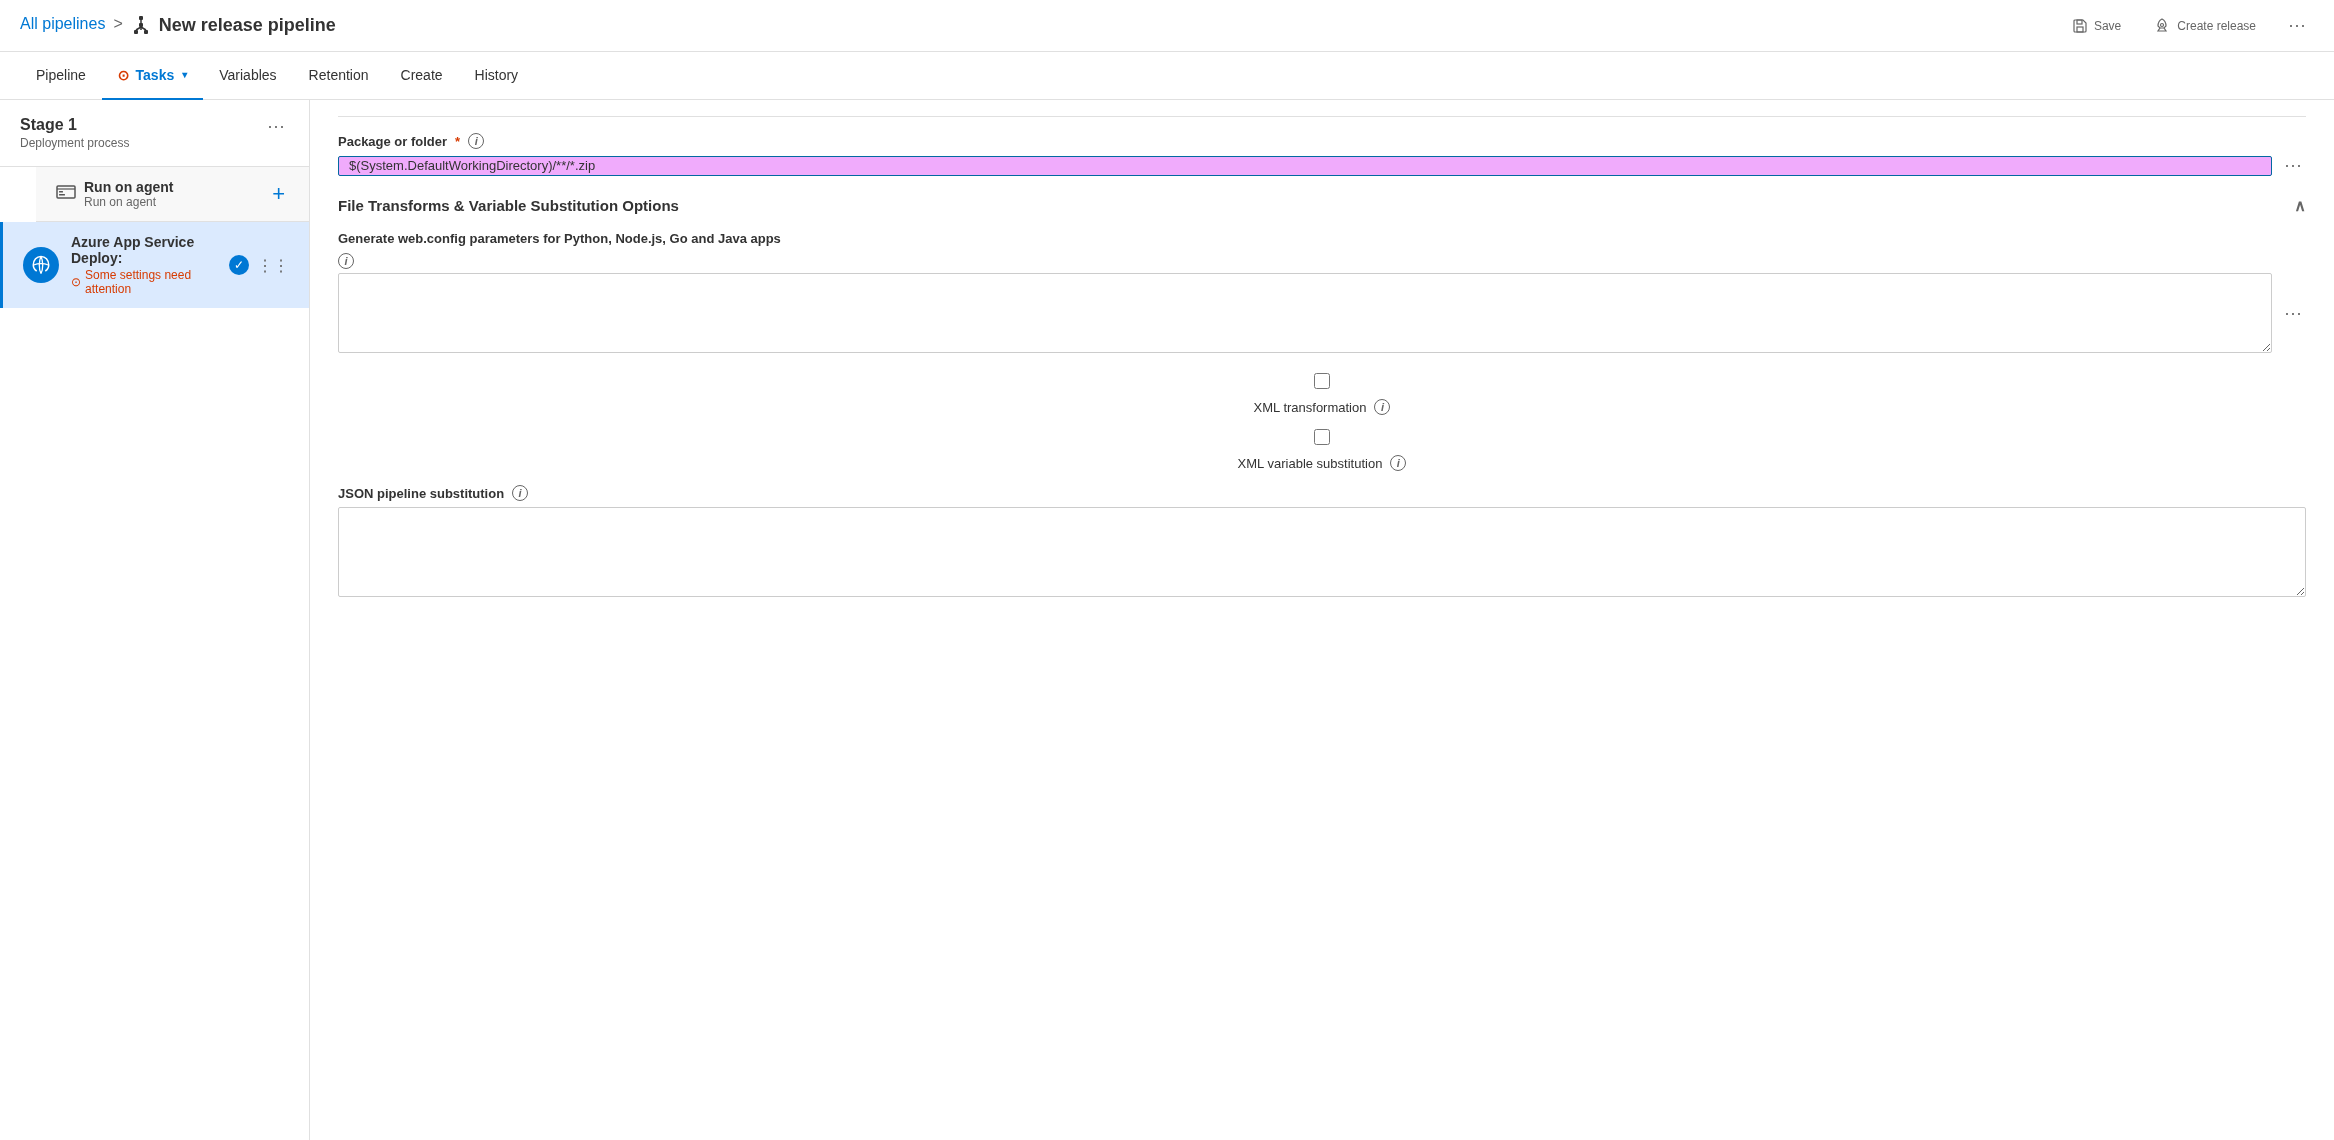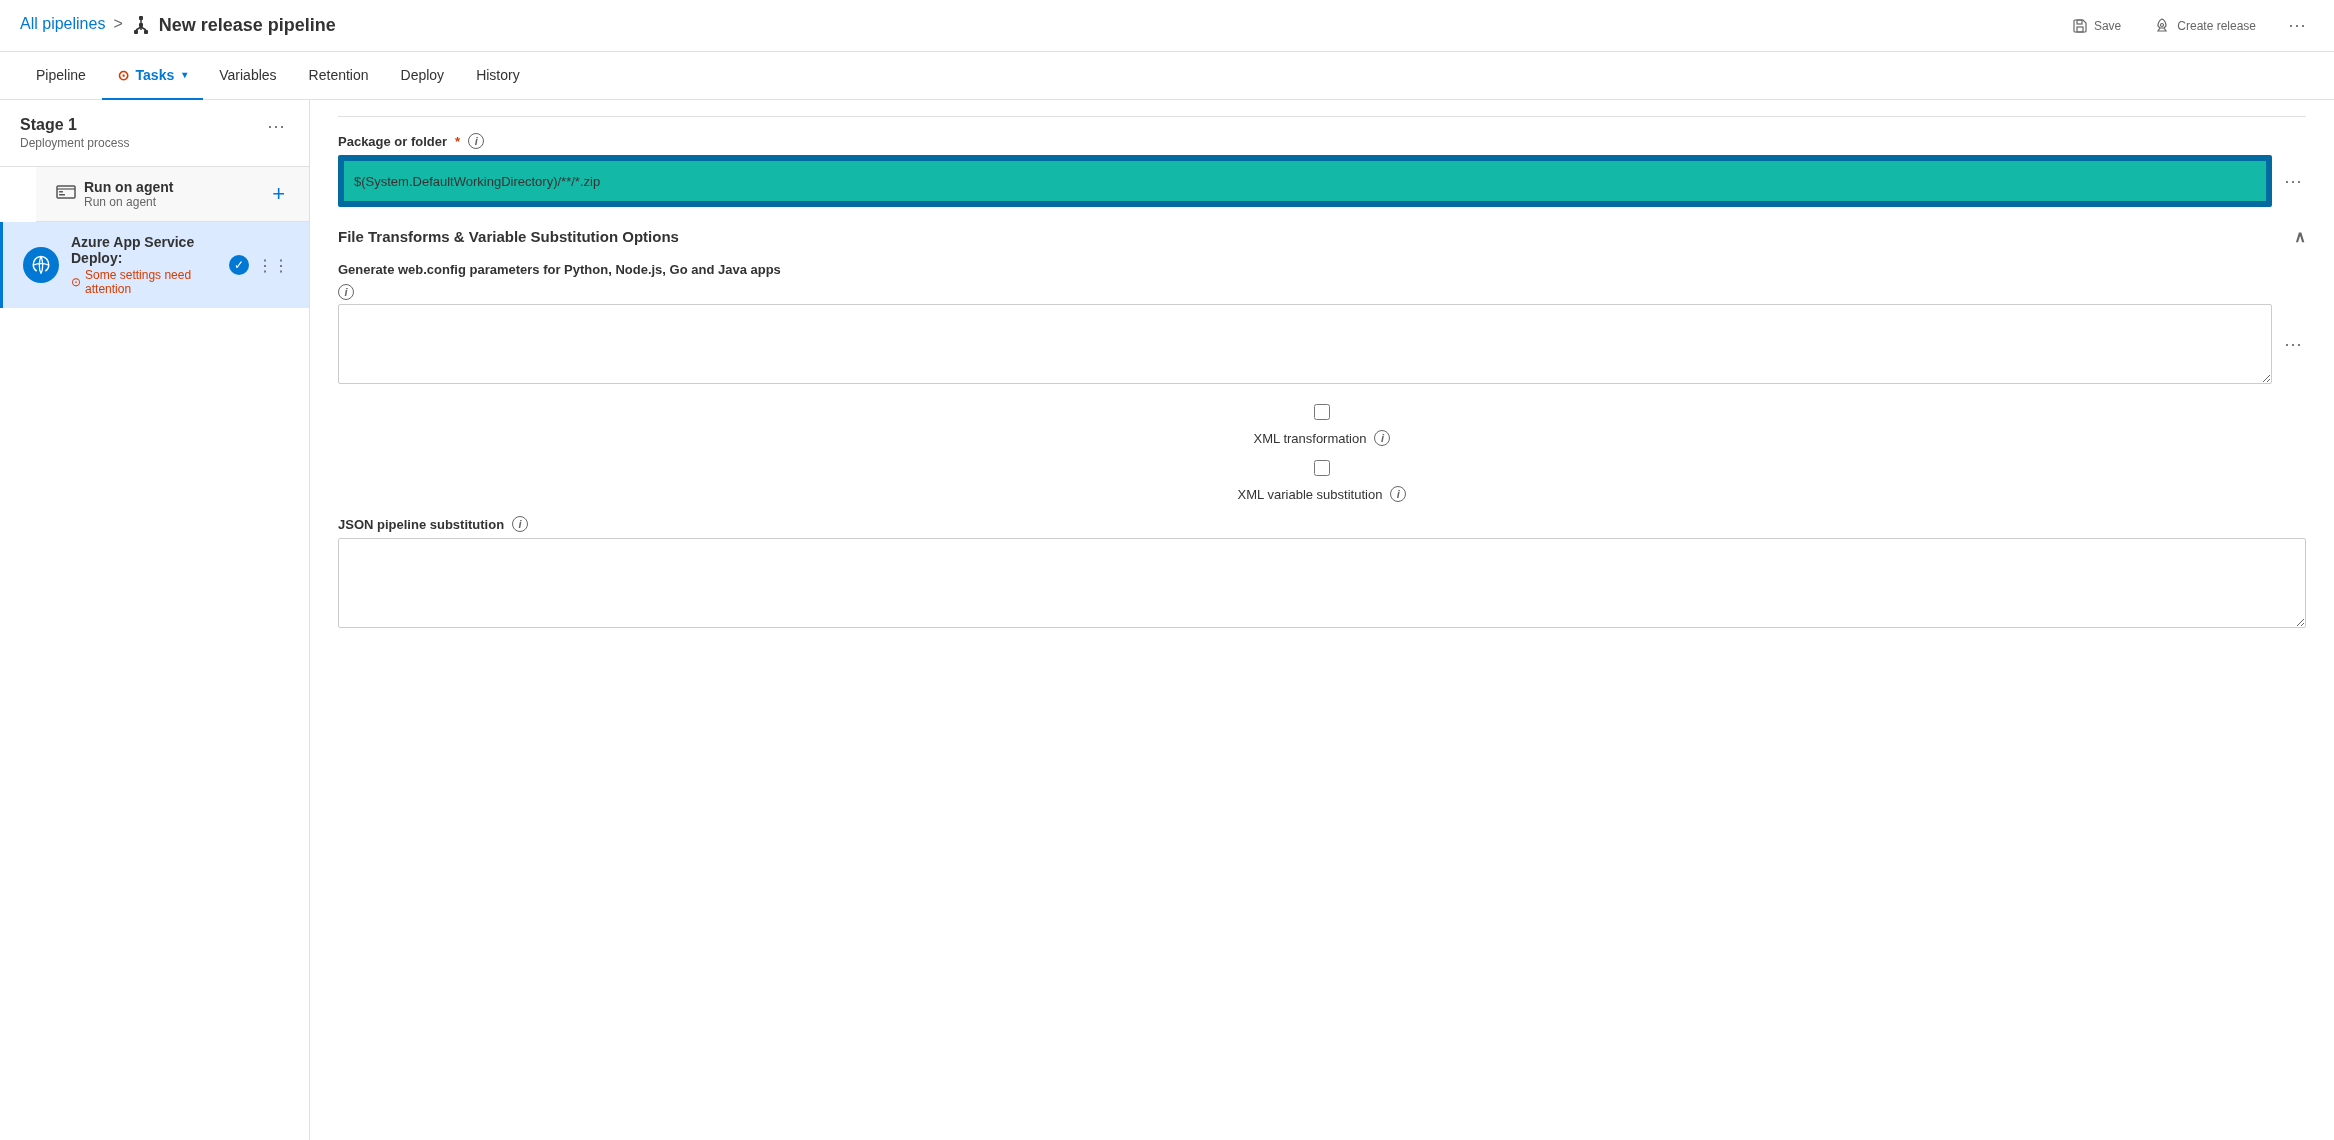--- a/index.html
+++ b/index.html
@@ -281,27 +281,27 @@
       font-weight: 700;
       cursor: pointer;
     }
     .form-input-row {
       display: flex;
       align-items: center;
       gap: 8px;
     }
     .form-input {
       flex: 1;
-      border: 6px solid #0369a1;
+      border: 1px solid #0369a1;
       border-radius: 2px;
       padding: 6px 10px;
       font-size: 13px;
       color: #333;
-      background: #14b8a6;
-      height: 52px;
+      background: #f0abfc;
+      height: 20px;
     }
     .form-textarea {
       width: 100%;
       border: 1px solid #ccc;
       border-radius: 2px;
       padding: 8px 10px;
       font-size: 13px;
       color: #333;
       background: #fff;
       resize: vertical;
@@ -415,21 +415,21 @@
     <span>Tasks</span>
     <span style="font-size:10px; margin-left:2px;">▾</span>
   </div>
   <div class="nav-tab">
     <span>Variables</span>
   </div>
   <div class="nav-tab">
     <span>Retention</span>
   </div>
   <div class="nav-tab">
-    <span>Deploy</span>
+    <span>Create</span>
   </div>
   <div class="nav-tab">
     <span>History</span>
   </div>
 </div>
 
 <div class="main-content">
 
   <div class="left-panel">
 

